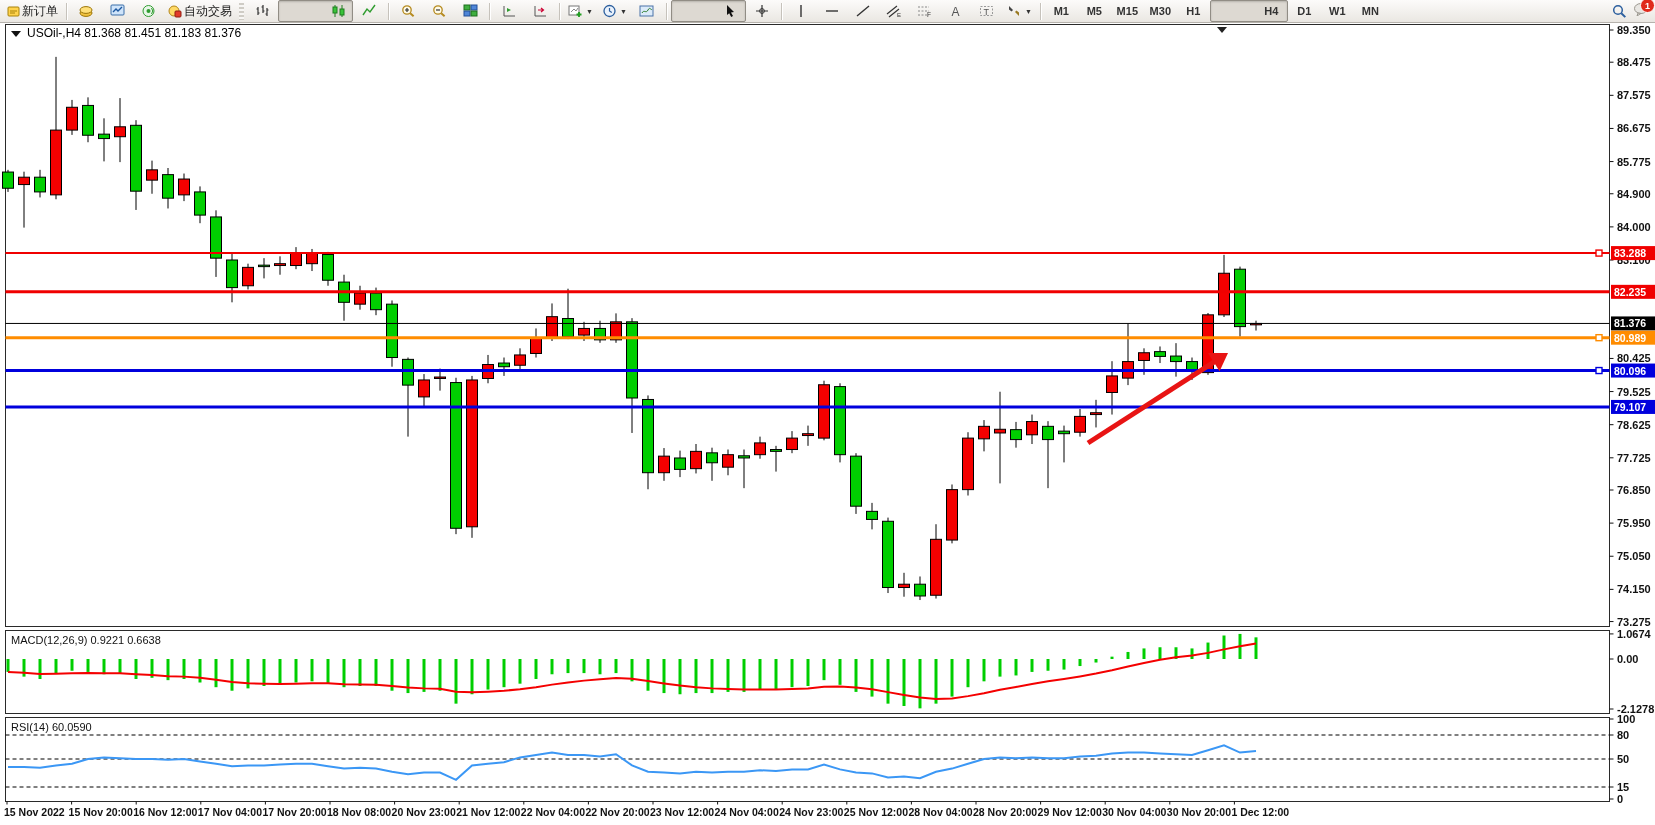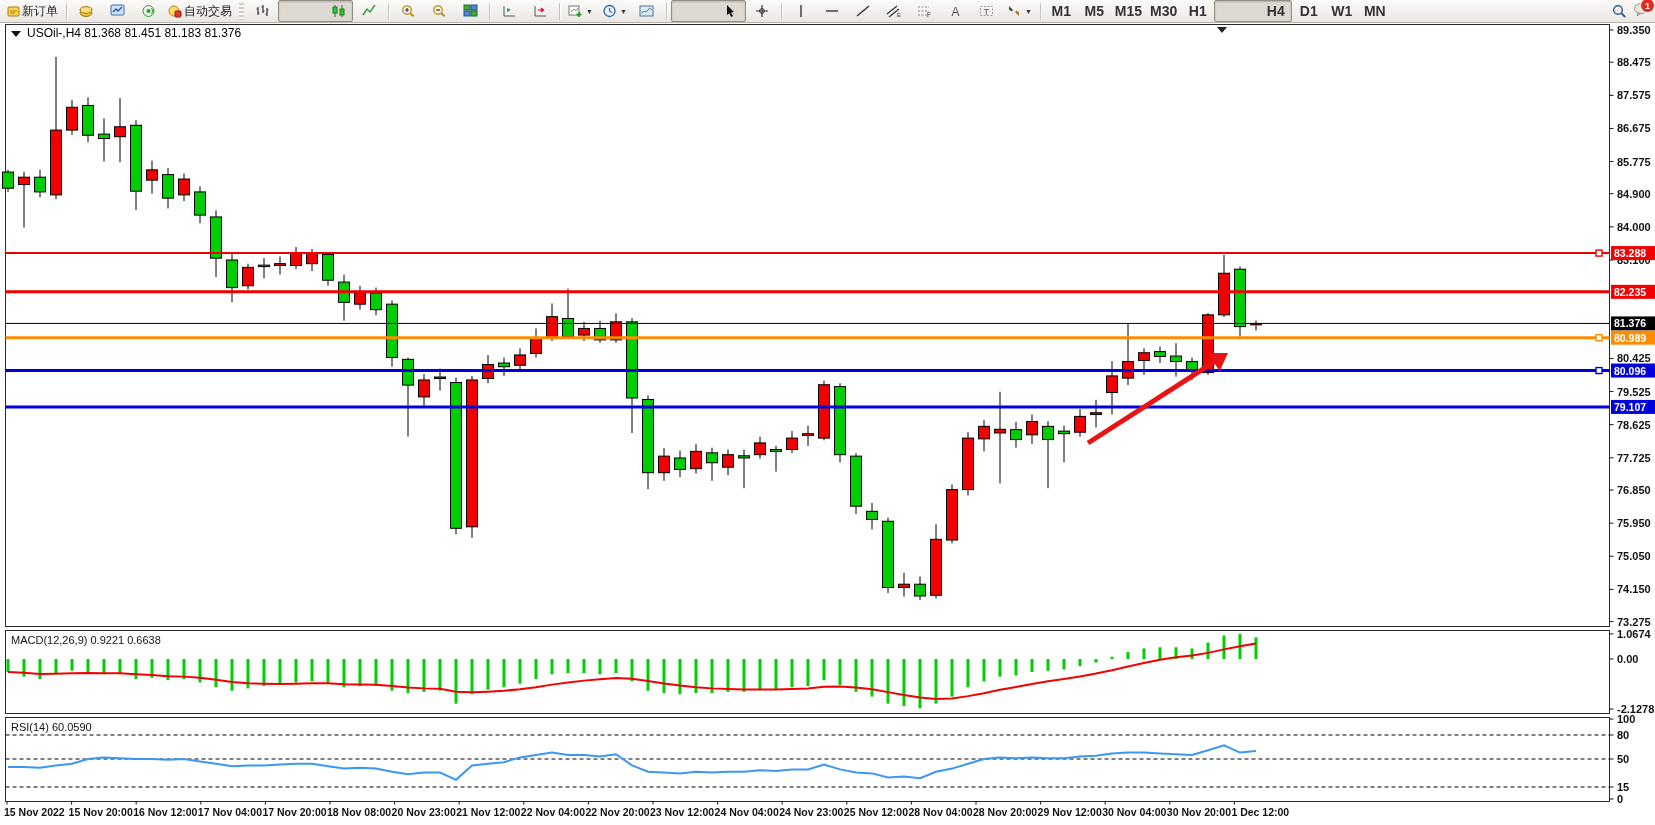--- a/index.html
+++ b/index.html
@@ -5,21 +5,21 @@
   html,body{margin:0;padding:0;background:#fff;width:1655px;height:825px;overflow:hidden;
     font-family:"Liberation Sans",sans-serif;-webkit-font-smoothing:antialiased;}
   #toolbar{position:absolute;left:0;top:0;width:1655px;height:23px;display:flex;align-items:center;
     background:linear-gradient(#fcfbfa,#eae7e2);border-bottom:1px solid #b6b2ac;padding-left:3px;box-sizing:border-box;gap:1px;}
   .tbtn{height:20px;min-width:22px;display:inline-flex;align-items:center;justify-content:center;
     border:1px solid transparent;border-radius:2px;font-size:12px;color:#1a1a1a;padding:0 3px;cursor:default;gap:2px;white-space:nowrap;}
   .tbtn.active{background:#ddd9d2;border-color:#918d85;box-shadow:inset 0 1px 2px rgba(0,0,0,.18);padding-left:48px;}
   .tsep{width:1px;height:17px;background:#c6c2bb;margin:0 3px;box-shadow:1px 0 0 #fff;}
   .grip{width:5px;height:17px;margin:0 2px;background:repeating-linear-gradient(180deg,#cfccc5 0 2px,#f7f6f4 2px 4px);}
   .dd{font-size:7px;color:#333;margin-left:1px;}
-  .tf{font-size:14px;font-weight:700;color:#333;min-width:25px;}
+  .tf{font-size:11px;font-weight:700;color:#333;min-width:25px;}
   .tb-right{margin-left:auto;display:flex;align-items:center;margin-right:6px;gap:6px;}
   .nbadge{position:absolute;top:-4px;right:-6px;background:#e02a1c;color:#fff;border-radius:50%;
     width:13px;height:13px;font-size:9px;font-weight:700;display:flex;align-items:center;justify-content:center;border:1px solid #fff;}
   #chartwrap{position:absolute;left:0;top:23px;width:1655px;height:802px;background:#fff;}
   svg text{font-family:"Liberation Sans",sans-serif;}
   .axis-t{font-size:11px;font-weight:700;fill:#111;}
   .badge-t{font-size:10.5px;font-weight:700;fill:#fff;}
   .pane-label{font-size:11px;fill:#111;}
   .date-t{font-size:10.5px;font-weight:700;fill:#111;}
   .title-t{font-size:12px;fill:#000;}

